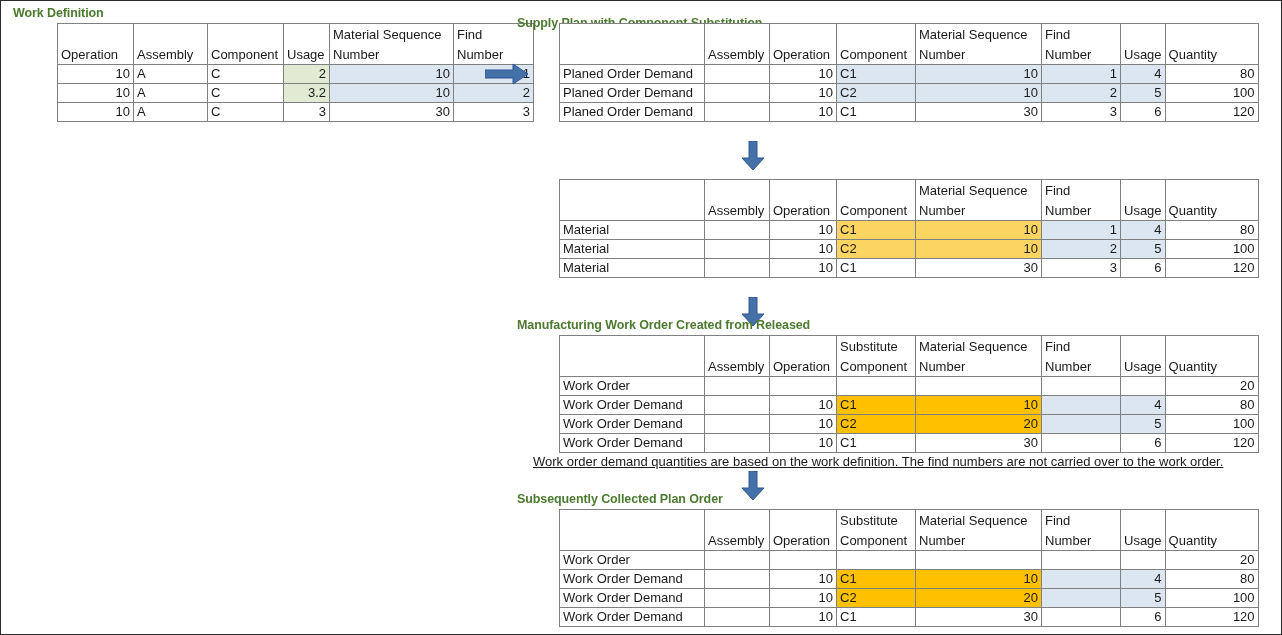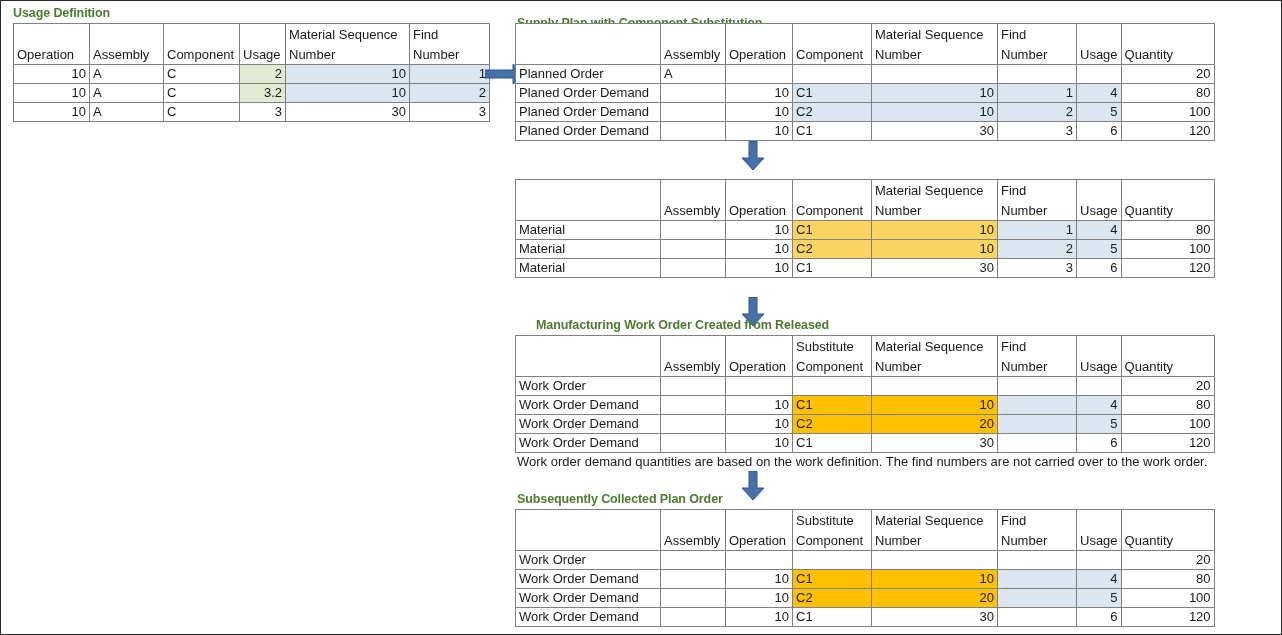--- a/index.html
+++ b/index.html
@@ -45,20 +45,21 @@
     padding:0 3px;
     height:18px;
     line-height:18px;
     overflow:hidden;
     white-space:nowrap;
     vertical-align:bottom;
     box-sizing:border-box;
   }
   table.grid{
     border:1.5px solid #2b2b2b;
+    margin-left:44px;
   }
   .hdr td{
     vertical-align:bottom;
   }
   .num{text-align:right;}
   .txt{text-align:left;}
   .fill-blue{background:#dce6f1;}
   .fill-green{background:#e2ead3;}
   .fill-orange-l{background:#fcd462;}
   .fill-orange-d{background:#ffc000;}
@@ -75,21 +76,21 @@
     position:absolute;
     width:24px;height:30px;
   }
 </style>
 </head>
 <body>
 
 <div class="page">
 
   <div class="blk" style="left:12px;top:5px;">
-    <div class="heading">Usage Definition</div>
+    <div class="heading">Work Definition</div>
   </div>
 
   <div class="blk" style="left:12px;top:22px;">
     <table class="grid">
       <colgroup>
         <col style="width:76px">
           <col style="width:74px">
           <col style="width:76px">
         <col style="width:46px">
           <col style="width:124px">
@@ -177,30 +178,20 @@
           <td class="txt" style="border-top:none;height:21px">Assembly</td>
           <td class="txt" style="border-top:none;height:21px">Operation</td>
           <td class="txt" style="border-top:none;height:21px">Component</td>
           <td class="txt" style="border-top:none;height:21px">Number</td>
           <td class="txt" style="border-top:none;height:21px">Number</td>
           <td class="txt" style="border-top:none;height:21px">Usage</td>
           <td class="txt" style="border-top:none;height:21px">Quantity</td>
         </tr>
 
         <tr>
-          <td class="txt">Planned Order</td>
-          <td class="txt">A</td>
-          <td class="num"></td>
-          <td class="txt"></td>
-          <td class="num"></td>
-          <td class="num"></td>
-          <td class="num"></td>
-          <td class="num">20</td>
-        </tr>
-        <tr>
           <td class="txt">Planed Order Demand</td>
           <td class="txt"></td>
           <td class="num">10</td>
           <td class="txt fill-blue">C1</td>
           <td class="num fill-blue">10</td>
           <td class="num fill-blue">1</td>
           <td class="num fill-blue">4</td>
           <td class="num">80</td>
         </tr>
         <tr>
@@ -297,21 +288,21 @@
           <td class="num">120</td>
         </tr>
       </tbody>
     </table>
   </div>
 
   <svg class="arrow-down" style="left:740px;top:296px;" viewBox="0 0 24 30">
     <path d="M8 0 L16 0 L16 17 L23 17 L12 29 L1 17 L8 17 Z" fill="#4472a8" stroke="#2f5596" stroke-width="1"></path>
   </svg>
 
-  <div class="blk" style="left:535px;top:317px;text-align:right;">
+  <div class="blk" style="left:516px;top:317px;text-align:right;">
     <div class="heading">Manufacturing Work Order Created from Released</div>
   </div>
 
   <div class="blk" style="left:514px;top:334px;">
     <table class="grid">
       <colgroup>
         <col style="width:145px">
           <col style="width:65px">
           <col style="width:67px">
           <col style="width:79px">
@@ -379,21 +370,21 @@
           <td class="txt">C1</td>
           <td class="num">30</td>
           <td class="num"></td>
           <td class="num">6</td>
           <td class="num">120</td>
         </tr>
       </tbody>
     </table>
   </div>
 
-  <div class="blk" style="left:516px;top:453px;">
+  <div class="blk" style="left:532px;top:453px;text-decoration:underline;">
     <div class="caption">Work order demand quantities are based on the work definition. The find numbers are not carried over to the work order.</div>
   </div>
 
   <svg class="arrow-down" style="left:740px;top:470px;" viewBox="0 0 24 30">
     <path d="M8 0 L16 0 L16 17 L23 17 L12 29 L1 17 L8 17 Z" fill="#4472a8" stroke="#2f5596" stroke-width="1"></path>
   </svg>
 
   <div class="blk" style="left:516px;top:491px;">
     <div class="heading">Subsequently Collected Plan Order</div>
   </div>

